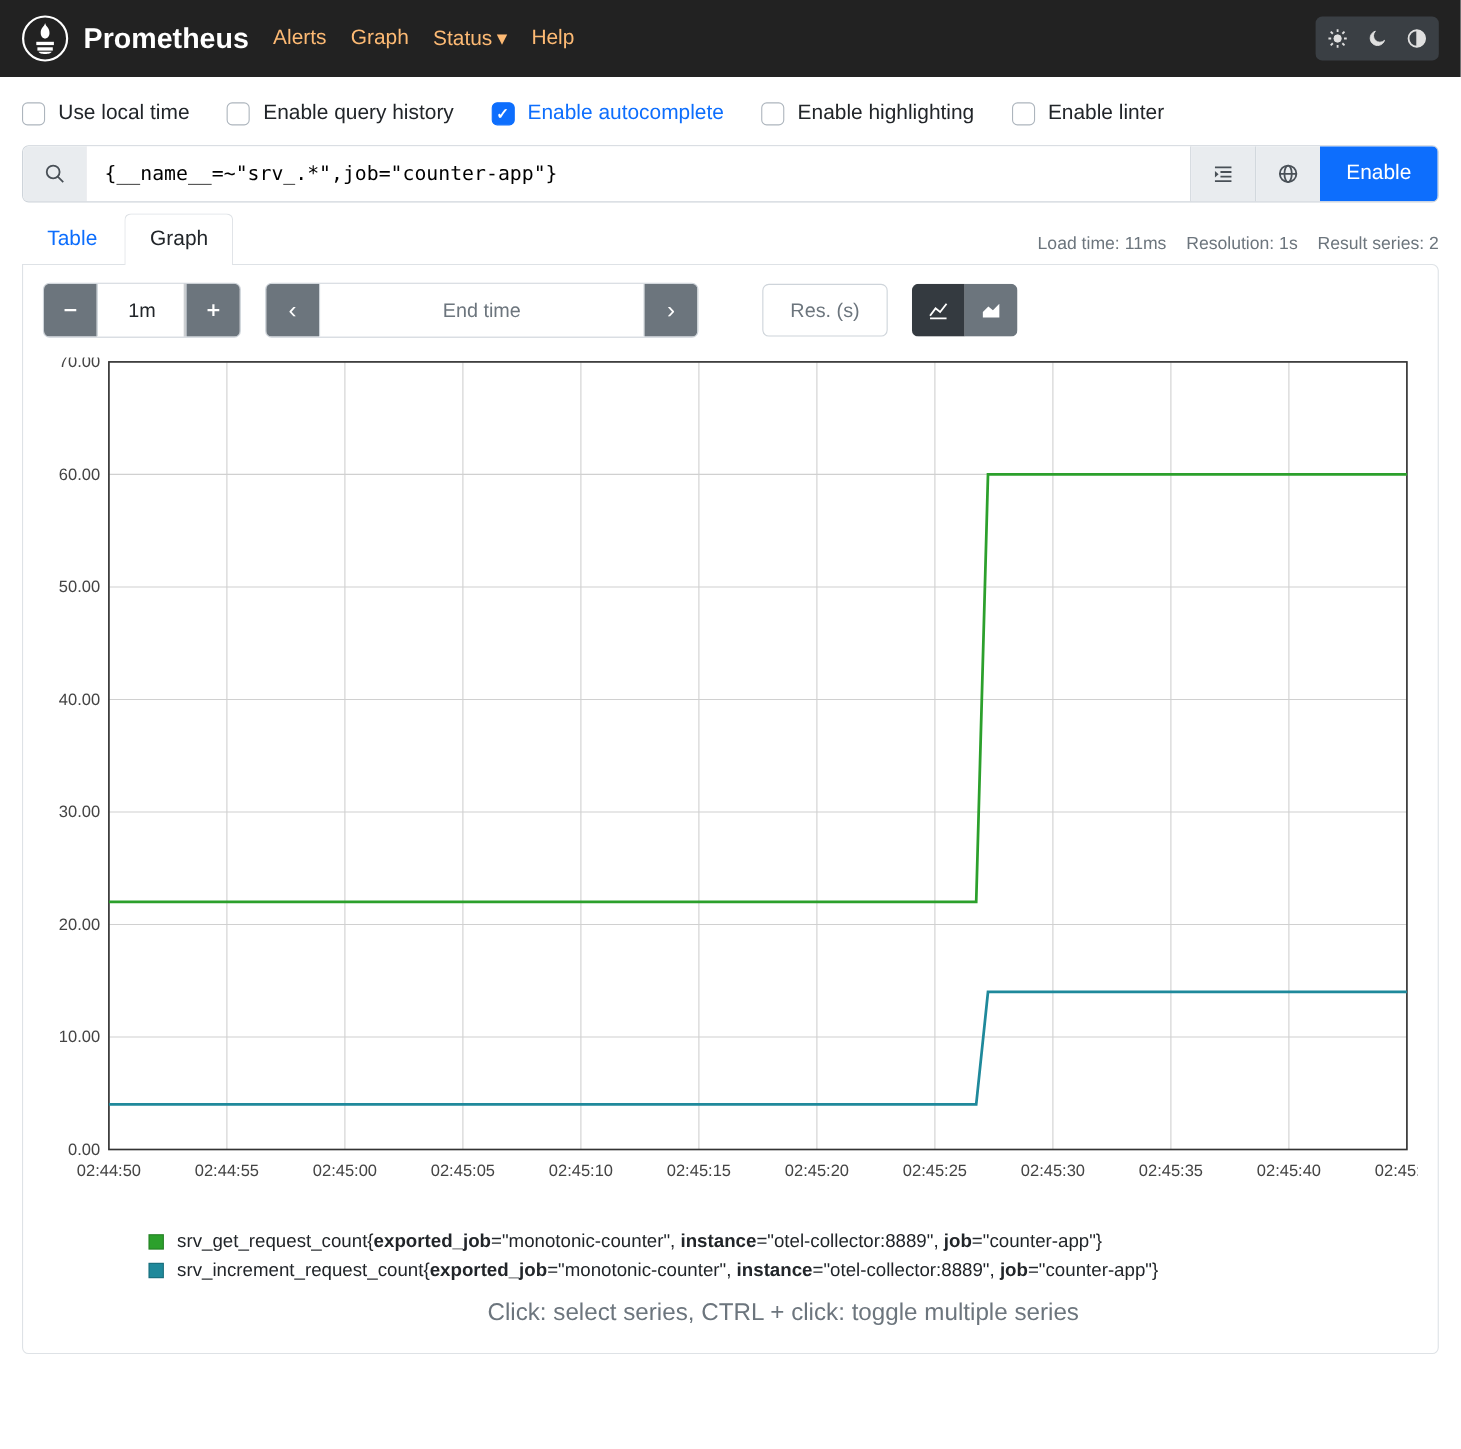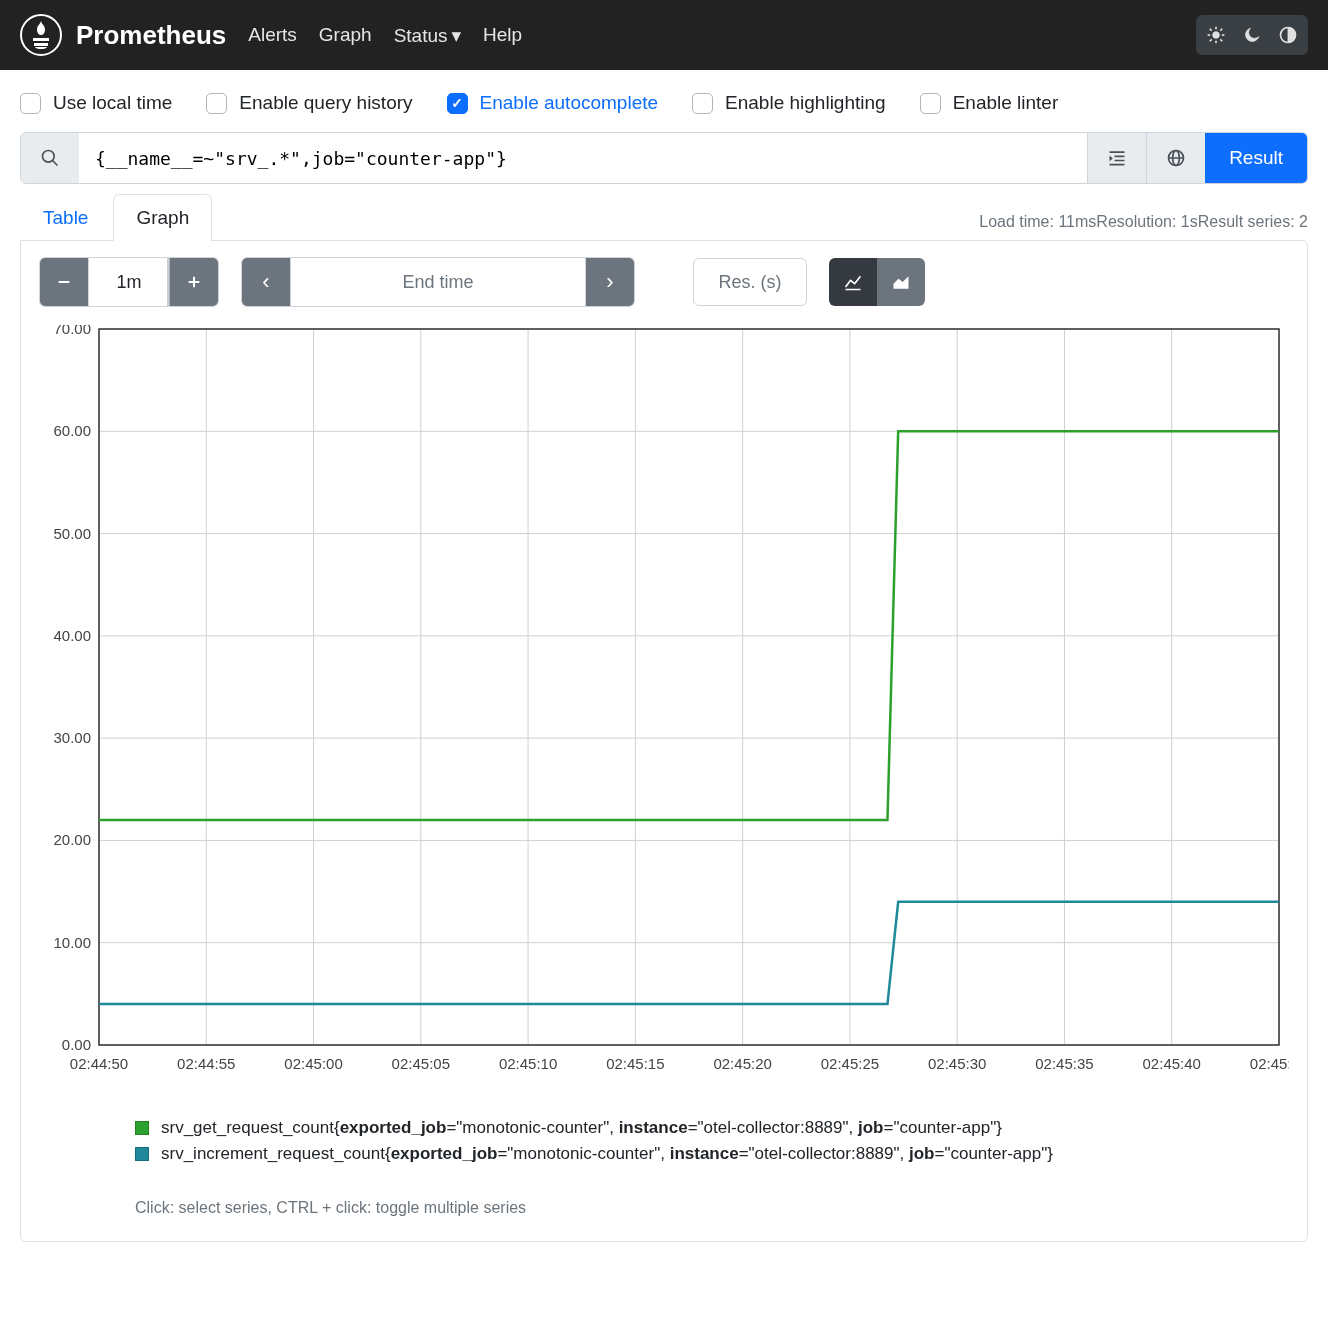--- a/index.html
+++ b/index.html
@@ -4,21 +4,21 @@
 <style>
   * { box-sizing: border-box; }
   html, body { margin:0; padding:0; font-family:"Segoe UI",-apple-system,Helvetica,Arial,sans-serif; background:#fff; color:#212529; }
   body { width:1328px; }
 
   
   .navbar { background:#222; height:70px; display:flex; align-items:center; padding:0 20px; color:#adb5bd; gap:22px; }
   .brand { display:flex; align-items:center; gap:14px; color:#fff; font-size:26px; font-weight:600; }
   .brand-logo { width:42px; height:42px; border:2px solid #fff; border-radius:50%; display:flex; align-items:center; justify-content:center; }
   .brand-logo svg { width:24px; height:28px; fill:#fff; }
-  .navlink { font-size:19px; color:#e5e5e5; cursor:pointer; }
+  .navlink { font-size:19px; color:#fdba74; cursor:pointer; }
   .status-caret { margin-left:4px; }
   .nav-spacer { flex:1; }
   .theme-group { display:flex; gap:4px; align-items:center; background:#3a3f44; border-radius:6px; padding:4px; }
   .theme-btn { width:32px; height:32px; display:flex; align-items:center; justify-content:center; color:#e0e0e0; cursor:pointer; border-radius:4px; }
   .theme-btn svg { width:20px; height:20px; stroke:currentColor; fill:currentColor; }
 
   
   .options { display:flex; align-items:center; padding:22px 36px 14px 20px; gap:34px; font-size:19px; }
   .opt { display:flex; align-items:center; gap:12px; cursor:pointer; }
   .chk { width:21px; height:21px; border:1.5px solid #adb5bd; border-radius:5px; display:flex; align-items:center; justify-content:center; }
@@ -33,21 +33,21 @@
   .q-input { flex:1; height:50px; border:none; padding:0 16px; font-family:Consolas,Menlo,monospace; font-size:18px; outline:none; }
   .q-sep { width:1px; background:#ced4da; }
   .execute { background:#0d6efd; color:#fff; border:none; padding:0 24px; font-size:19px; cursor:pointer; }
 
   
   .tabrow { display:flex; align-items:flex-end; margin:8px 20px 0 20px; }
   .tabs { display:flex; gap:2px; }
   .tab { padding:12px 22px; font-size:19px; color:#0d6efd; cursor:pointer; border:1px solid transparent; border-bottom:none; border-radius:6px 6px 0 0; }
   .tab.active { color:#212529; border-color:#dee2e6; background:#fff; }
   .tabrow .spacer { flex:1; }
-  .meta { display:flex; color:#6c757d; font-size:16px; padding-bottom:10px; }
+  .meta { display:flex; gap:18px; color:#6c757d; font-size:16px; padding-bottom:10px; }
 
   
   .panel { border:1px solid #dee2e6; border-radius:0 6px 6px 6px; margin:0 20px 20px 20px; padding:16px 18px 24px 18px; }
   .panel-top { margin-top:-1px; }
 
   
   .controls { display:flex; gap:22px; align-items:center; margin-bottom:18px; }
   .igroup { display:flex; border:1px solid #ced4da; border-radius:6px; overflow:hidden; }
   .ibtn { background:#6c757d; color:#fff; width:48px; height:48px; display:flex; align-items:center; justify-content:center; cursor:pointer; font-size:22px; }
   .ifield { height:48px; border:none; text-align:center; font-size:18px; padding:0 8px; outline:none; background:#fff; color:#212529; }
@@ -65,21 +65,21 @@
 
   
   .chart { position:relative; margin-left:0; }
 
   
   .legend { margin:26px 0 0 96px; font-size:17px; color:#212529; }
   .legend-row { display:flex; align-items:center; gap:12px; padding:3px 0; }
   .swatch { width:14px; height:14px; border:1px solid rgba(0,0,0,.2); }
   .swatch.green { background:#2ca02c; }
   .swatch.teal  { background:#1f899b; }
-  .hint { color:#6c757d; margin-top:32px; font-size:16px; }
+  .hint { color:#6c757d; margin-top:12px; font-size:22px;text-align:center; }
   .legend-row b { font-weight:700; }
 </style>
 </head>
 <body>
 
 <div class="navbar">
   <div class="brand">
     <span class="brand-logo">
       <svg viewBox="0 0 24 28">
           <path d="M12 0c1 4 4 4 4 9 0 3-2 5-4 5s-4-2-4-5c0-5 3-5 4-9z"></path>
@@ -169,21 +169,21 @@
       </svg>
   </span>
   <span class="q-sep"></span>
   <span class="q-tool">
     <svg viewBox="0 0 24 24">
         <circle cx="12" cy="12" r="9"></circle>
         <ellipse cx="12" cy="12" rx="4" ry="9"></ellipse>
         <line x1="3" y1="12" x2="21" y2="12"></line>
       </svg>
   </span>
-  <button class="execute">Result</button>
+  <button class="execute">Enable</button>
 </div>
 
 <div class="tabrow">
   <div class="tabs">
     <div class="tab">Table</div>
     <div class="tab active">Graph</div>
   </div>
   <div class="spacer"></div>
   <div class="meta">
     <span>Load time: 11ms</span>

